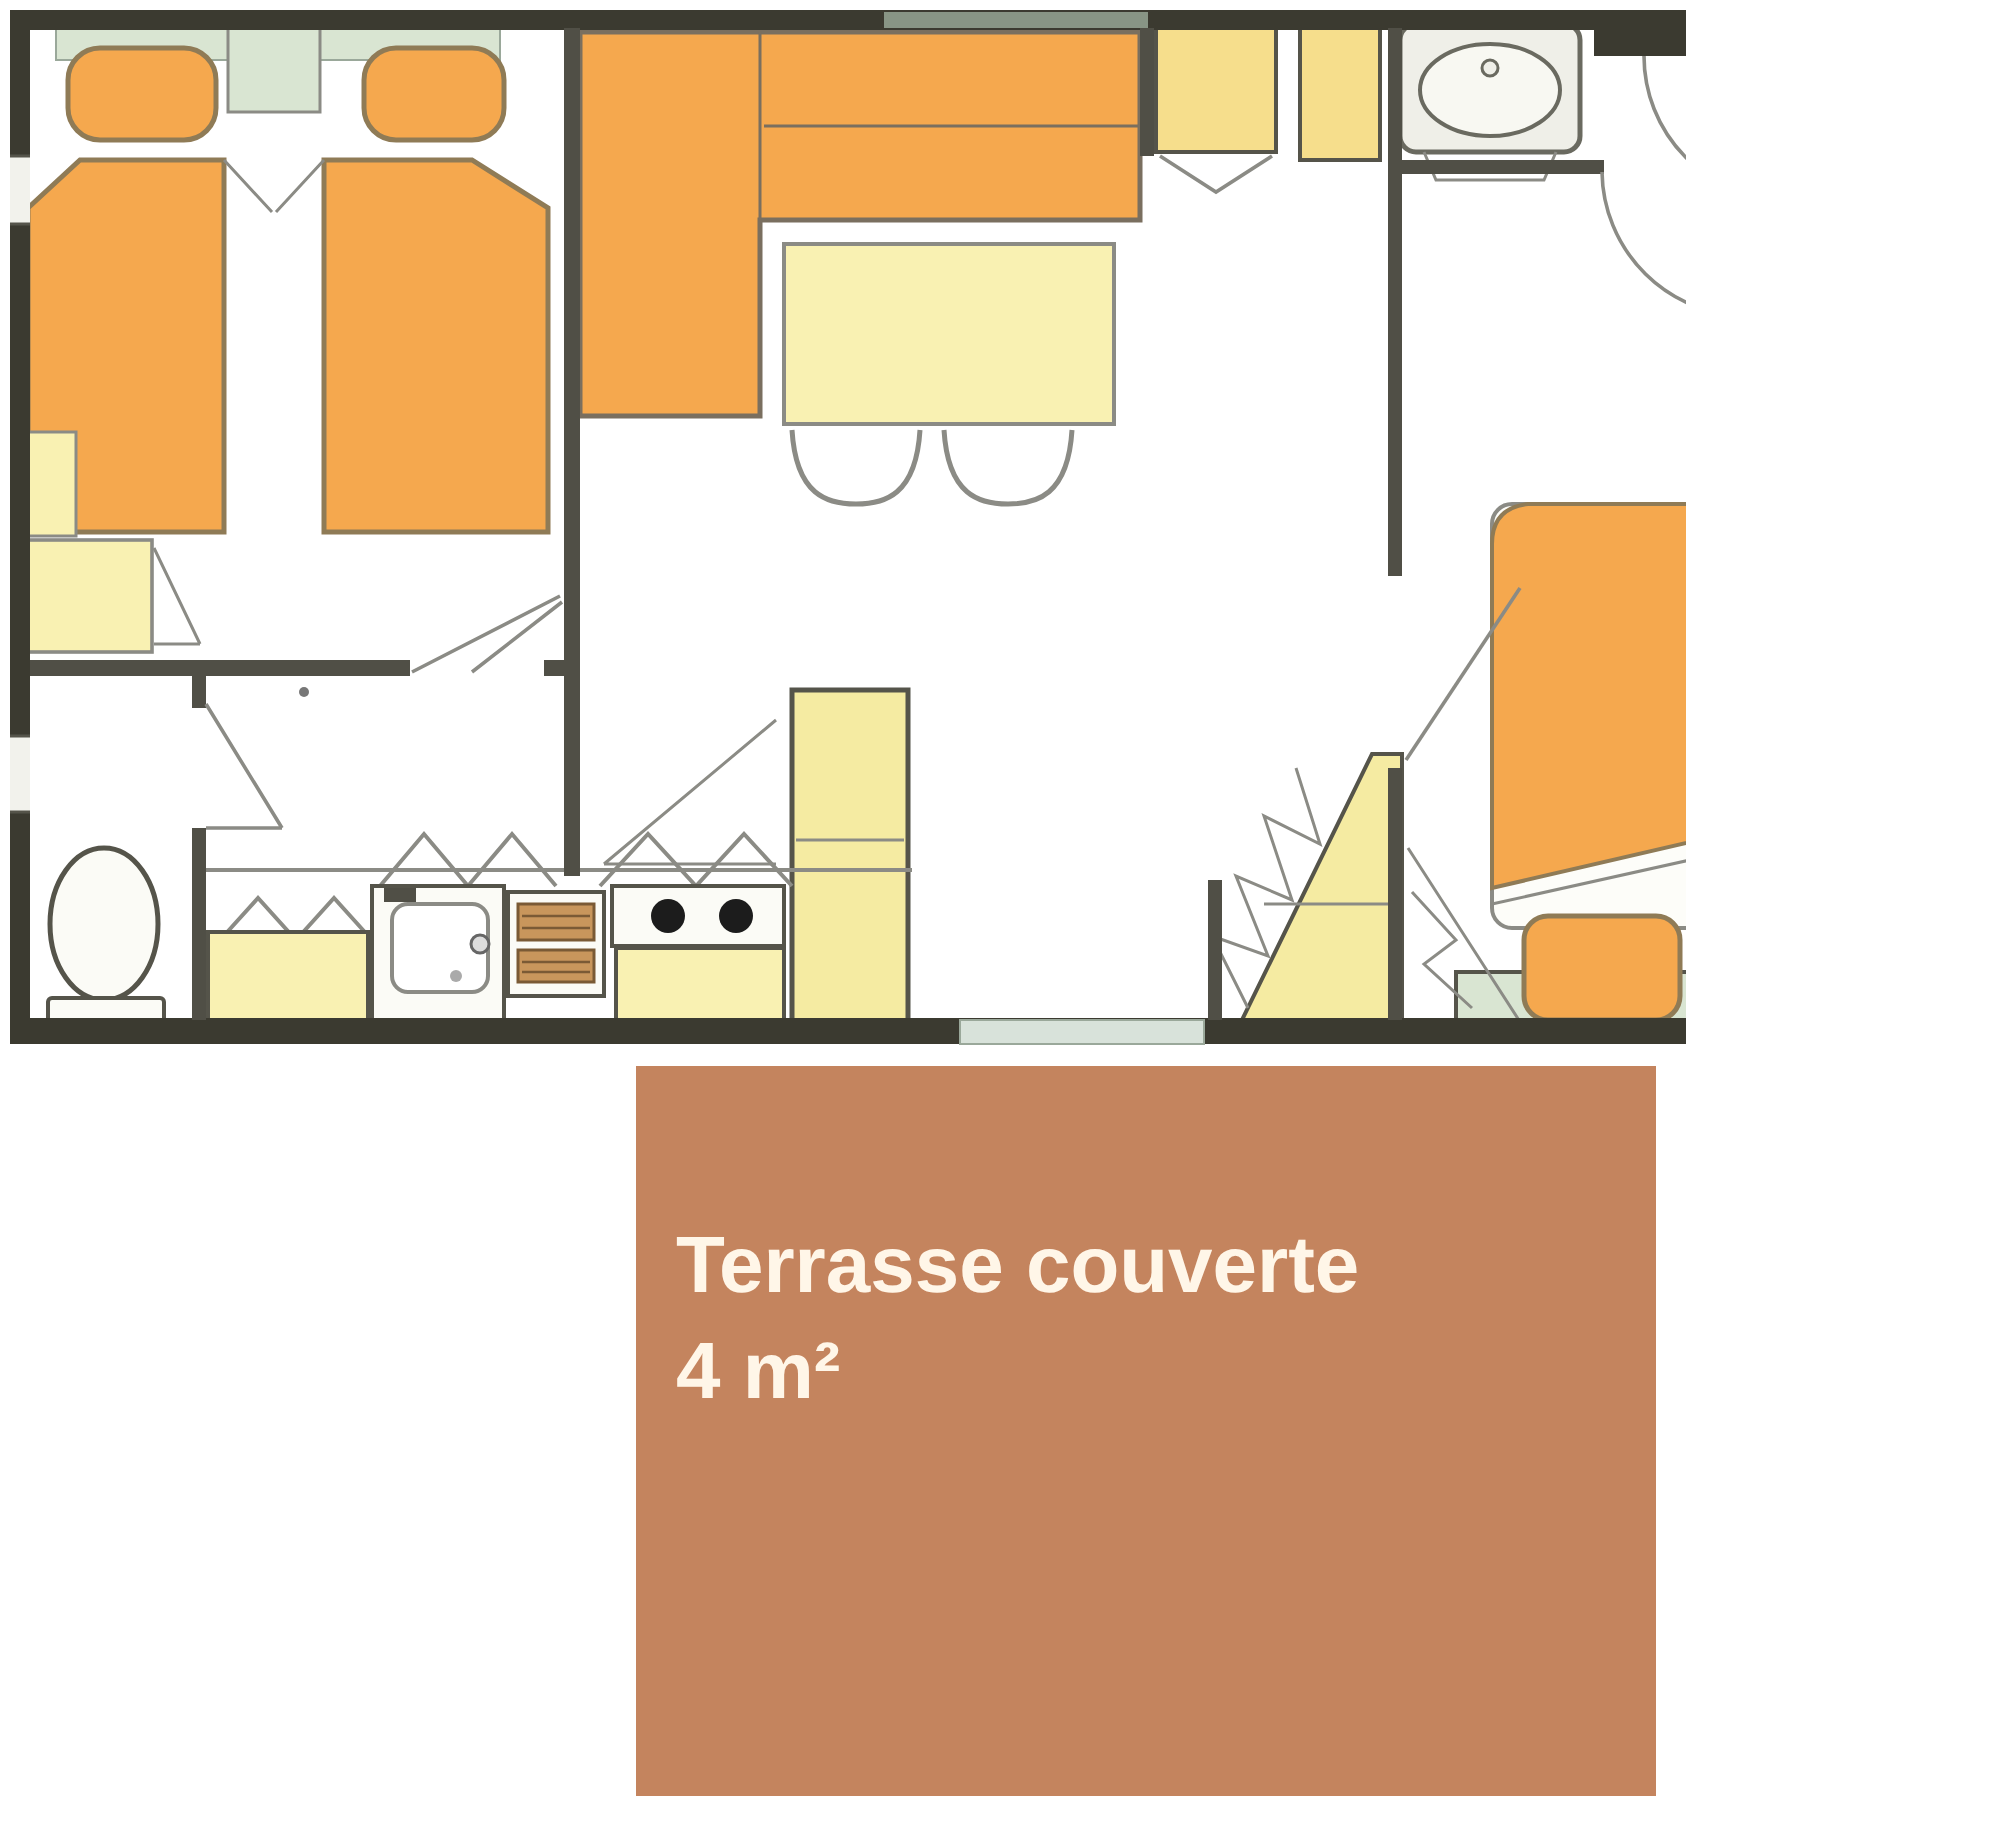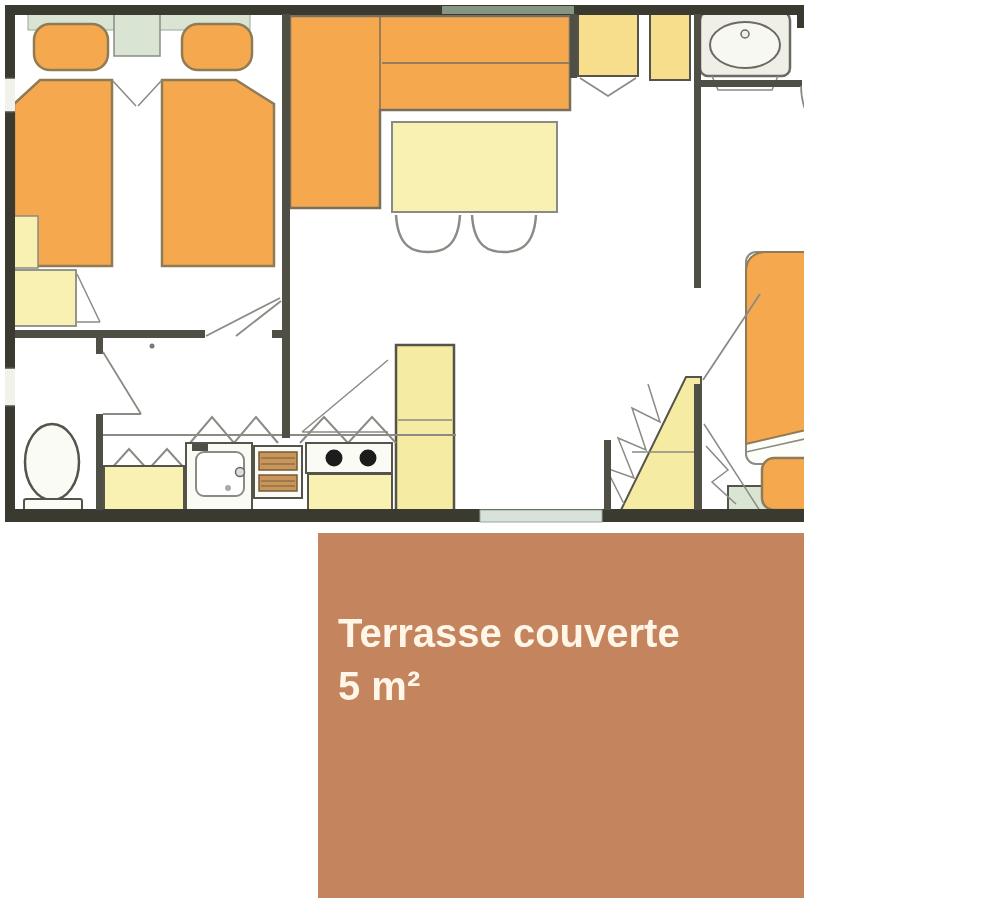--- a/index.html
+++ b/index.html
@@ -5,21 +5,21 @@
   :root{
     --wall-dark:#3B3A30; --wall-mid:#504F46; --line-gray:#8B8B85;
     --furniture-orange:#F5A84E; --orange-border:#8F7B56;
     --pale-yellow:#F9F1B2; --mid-yellow:#F5EBA2; --gold-yellow:#F6DE8C;
     --green-tint:#D9E5D2; --fixture-white:#FBFBF6;
     --oven-brown:#C8965C; --oven-dark:#7A5A35; --burner-black:#1C1C1C;
     --terrace-brown:#C4845E; --terrace-text:#FFF6E8; --entry-pale:#D8E2DA;
   }
   html,body{margin:0;padding:0;background:#fff;}
   .canvas{position:relative;width:804px;height:915px;background:#fff;overflow:hidden;
-          font-family:"Liberation Sans",sans-serif;}
+          font-family:"Liberation Sans",sans-serif;padding-left:39px;}
   .plan-svg{position:absolute;left:0;top:0;}
   .terrace{position:absolute;left:318px;top:533px;width:510px;height:365px;
            background:var(--terrace-brown);box-sizing:border-box;
            padding:74px 0 0 20px;}
   .terrace .t-line{display:block;color:var(--terrace-text);font-weight:700;
            font-size:40px;line-height:1.32;letter-spacing:0px;}
 </style>
 </head>
 <body>
 
@@ -146,16 +146,16 @@
     <path d="M 103 352 L 141 414 M 103 414 L 141 414" stroke="var(--line-gray)" stroke-width="1.8" fill="none"></path>
     <path d="M 801 86 A 73 73 0 0 0 874 158" stroke="var(--line-gray)" stroke-width="1.8" fill="none"></path>
     <line x1="874" y1="86" x2="874" y2="158" stroke="#55544A" stroke-width="2"></line>
     <path d="M 822 28 A 72 72 0 0 0 894 100" stroke="var(--line-gray)" stroke-width="1.8" fill="none"></path>
     <line x1="703" y1="380" x2="760" y2="294" stroke="var(--line-gray)" stroke-width="1.8"></line>
   </g>
 </svg>
 
   <div class="terrace">
     <span class="t-line">Terrasse couverte</span>
-    <span class="t-line">5 m²</span>
+    <span class="t-line">4 m²</span>
   </div>
 
 </div>
 
 </body></html>

